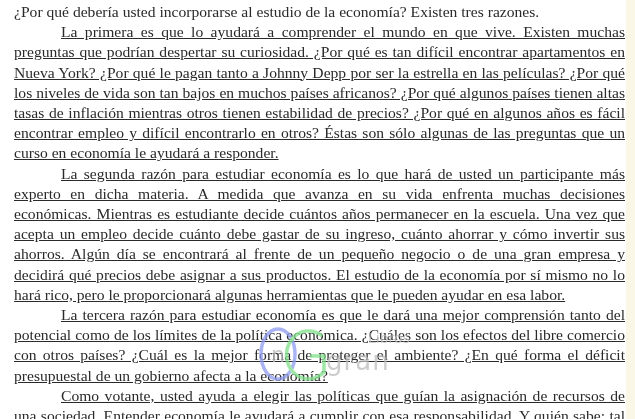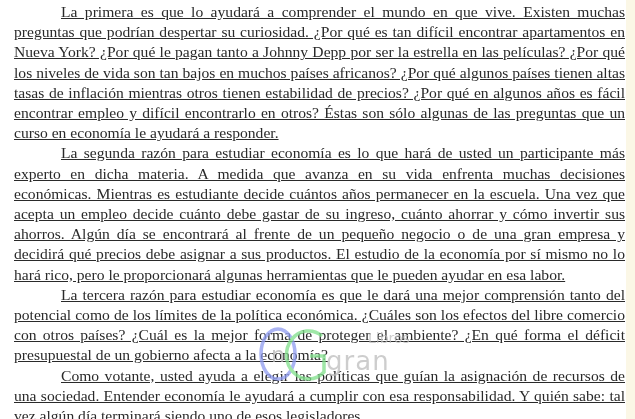--- a/index.html
+++ b/index.html
@@ -29,20 +29,21 @@
       position: absolute; font-family: "DejaVu Sans", sans-serif;
       color: #bdbdbd; font-weight: normal;
     }
   </style>
 </head>
 <body>
 
 <div class="edge"></div>
 
 <div class="page">
+  <p>¿Por qué debería usted incorporarse al estudio de la economía? Existen tres razones.</p>
   <p class="indent">La primera es que lo ayudará a comprender el mundo en que vive. Existen muchas preguntas que podrían despertar su curiosidad. ¿Por qué es tan difícil encontrar apartamentos en Nueva York? ¿Por qué le pagan tanto a Johnny Depp por ser la estrella en las películas? ¿Por qué los niveles de vida son tan bajos en muchos países africanos? ¿Por qué algunos países tienen altas tasas de inflación mientras otros tienen estabilidad de precios? ¿Por qué en algunos años es fácil encontrar empleo y difícil encontrarlo en otros? Éstas son sólo algunas de las preguntas que un curso en economía le ayudará a responder.</p>
   <p class="indent">La segunda razón para estudiar economía es lo que hará de usted un participante más experto en dicha materia. A medida que avanza en su vida enfrenta muchas decisiones económicas. Mientras es estudiante decide cuántos años permanecer en la escuela. Una vez que acepta un empleo decide cuánto debe gastar de su ingreso, cuánto ahorrar y cómo invertir sus ahorros. Algún día se encontrará al frente de un pequeño negocio o de una gran empresa y decidirá qué precios debe asignar a sus productos. El estudio de la economía por sí mismo no lo hará rico, pero le proporcionará algunas herramientas que le pueden ayudar en esa labor.</p>
   <p class="indent">La tercera razón para estudiar economía es que le dará una mejor comprensión tanto del potencial como de los límites de la política económica. ¿Cuáles son los efectos del libre comercio con otros países? ¿Cuál es la mejor forma de proteger el ambiente? ¿En qué forma el déficit presupuestal de un gobierno afecta a la economía?</p>
   <p class="indent">Como votante, usted ayuda a elegir las políticas que guían la asignación de recursos de una sociedad. Entender economía le ayudará a cumplir con esa responsabilidad. Y quién sabe: tal vez algún día terminará siendo uno de esos legisladores.</p>
 </div>
 
 <div class="watermark">
   <svg width="140" height="62" viewBox="0 0 140 62">
     <ellipse cx="20" cy="32" rx="17" ry="25" fill="none" stroke="#8f9cf0" stroke-width="3.5"></ellipse>
     <path d="M64 14 A22 24 0 1 0 66 50 L66 34 L52 34" fill="none" stroke="#7fe08a" stroke-width="3.5"></path>

